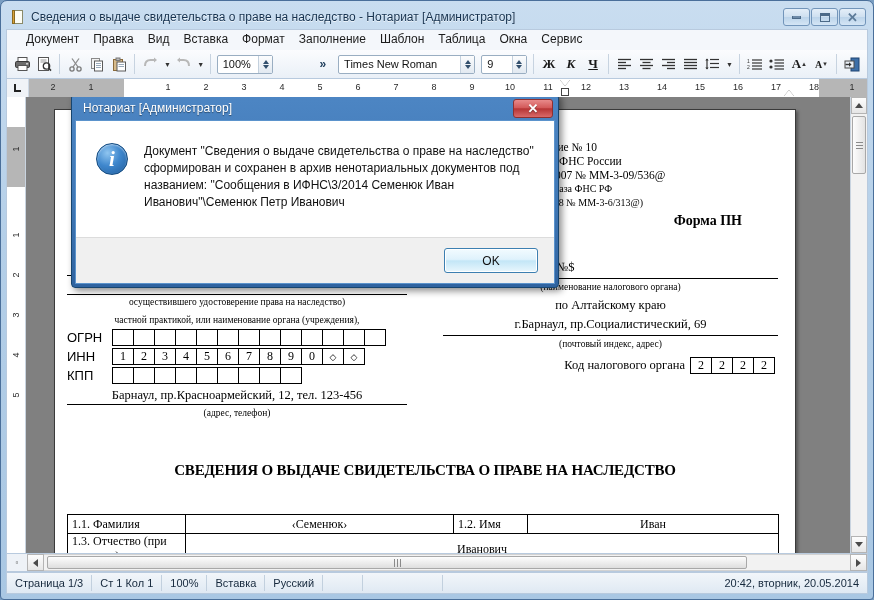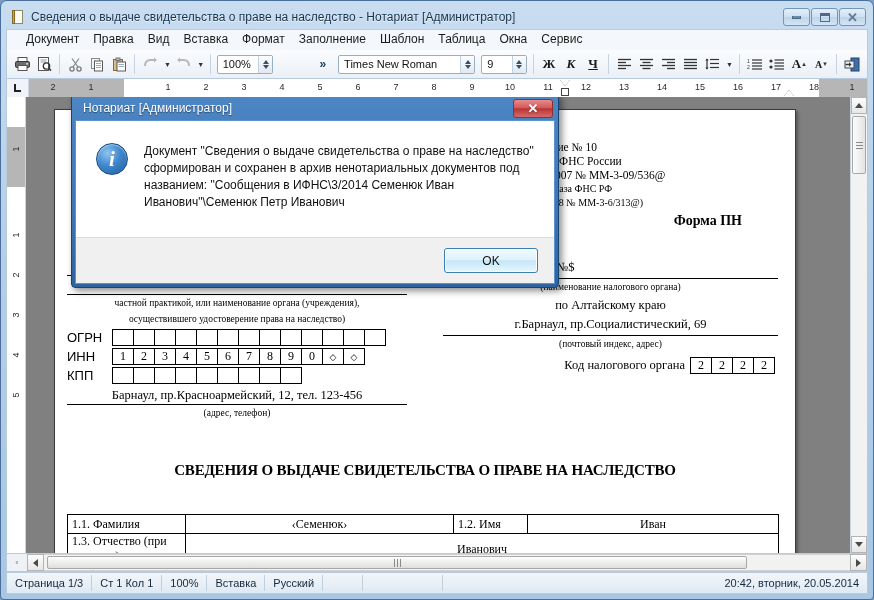--- a/index.html
+++ b/index.html
@@ -863,24 +863,24 @@
 
         <table id="tbl-notary" class="doc">
           <tbody>
               <tr>
             <td class="cap bline">(фамилия, имя, отчество нотариуса, занимающегося</td>
           </tr>
           <tr>
             <td style="height:19px;border-bottom:1px solid #000"></td>
           </tr>
           <tr>
+            <td class="cap" style="padding-bottom:3px">осуществившего удостоверение права на наследство)</td>
+          </tr>
+          <tr>
             <td class="cap" style="padding-top:2px">частной практикой, или наименование органа (учреждения),</td>
-          </tr>
-          <tr>
-            <td class="cap" style="padding-bottom:3px">осуществившего удостоверение права на наследство)</td>
           </tr>
           <tr>
             <td style="padding:1px 0">
               <div class="boxrow">
                 <span class="lbl">ОГРН</span>
                 <span class="cells">
                   <span class="cell"></span>
                   <span class="cell"></span>
                   <span class="cell"></span>
                   <span class="cell"></span>

